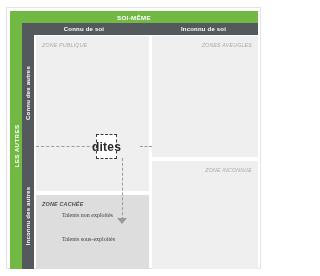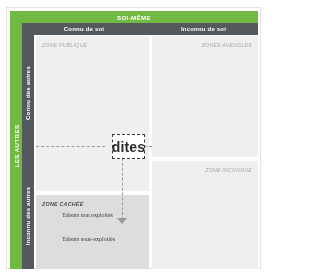--- a/index.html
+++ b/index.html
@@ -184,29 +184,29 @@
     left:117px;top:218px;
     width:0;height:0;
     border-left:5px solid transparent;
     border-right:5px solid transparent;
     border-top:6px solid #9a9a9a;
   }
 
   
   #dites-box{
     position:absolute;
-    left:112px;top:134px;
-    width:33px;height:25px;
+    left:96px;top:134px;
+    width:21px;height:25px;
     background:#ffffff;
     border:1px dashed #3a3a3a;
     box-sizing:border-box;
     display:flex;
     align-items:center;
     justify-content:center;
-    font-size:14px;
+    font-size:12px;
     font-weight:bold;
     color:#2b2b2b;
     letter-spacing:.2px;
   }
 </style>
 </head>
 <body>
 
 <div id="johari-window">
 

